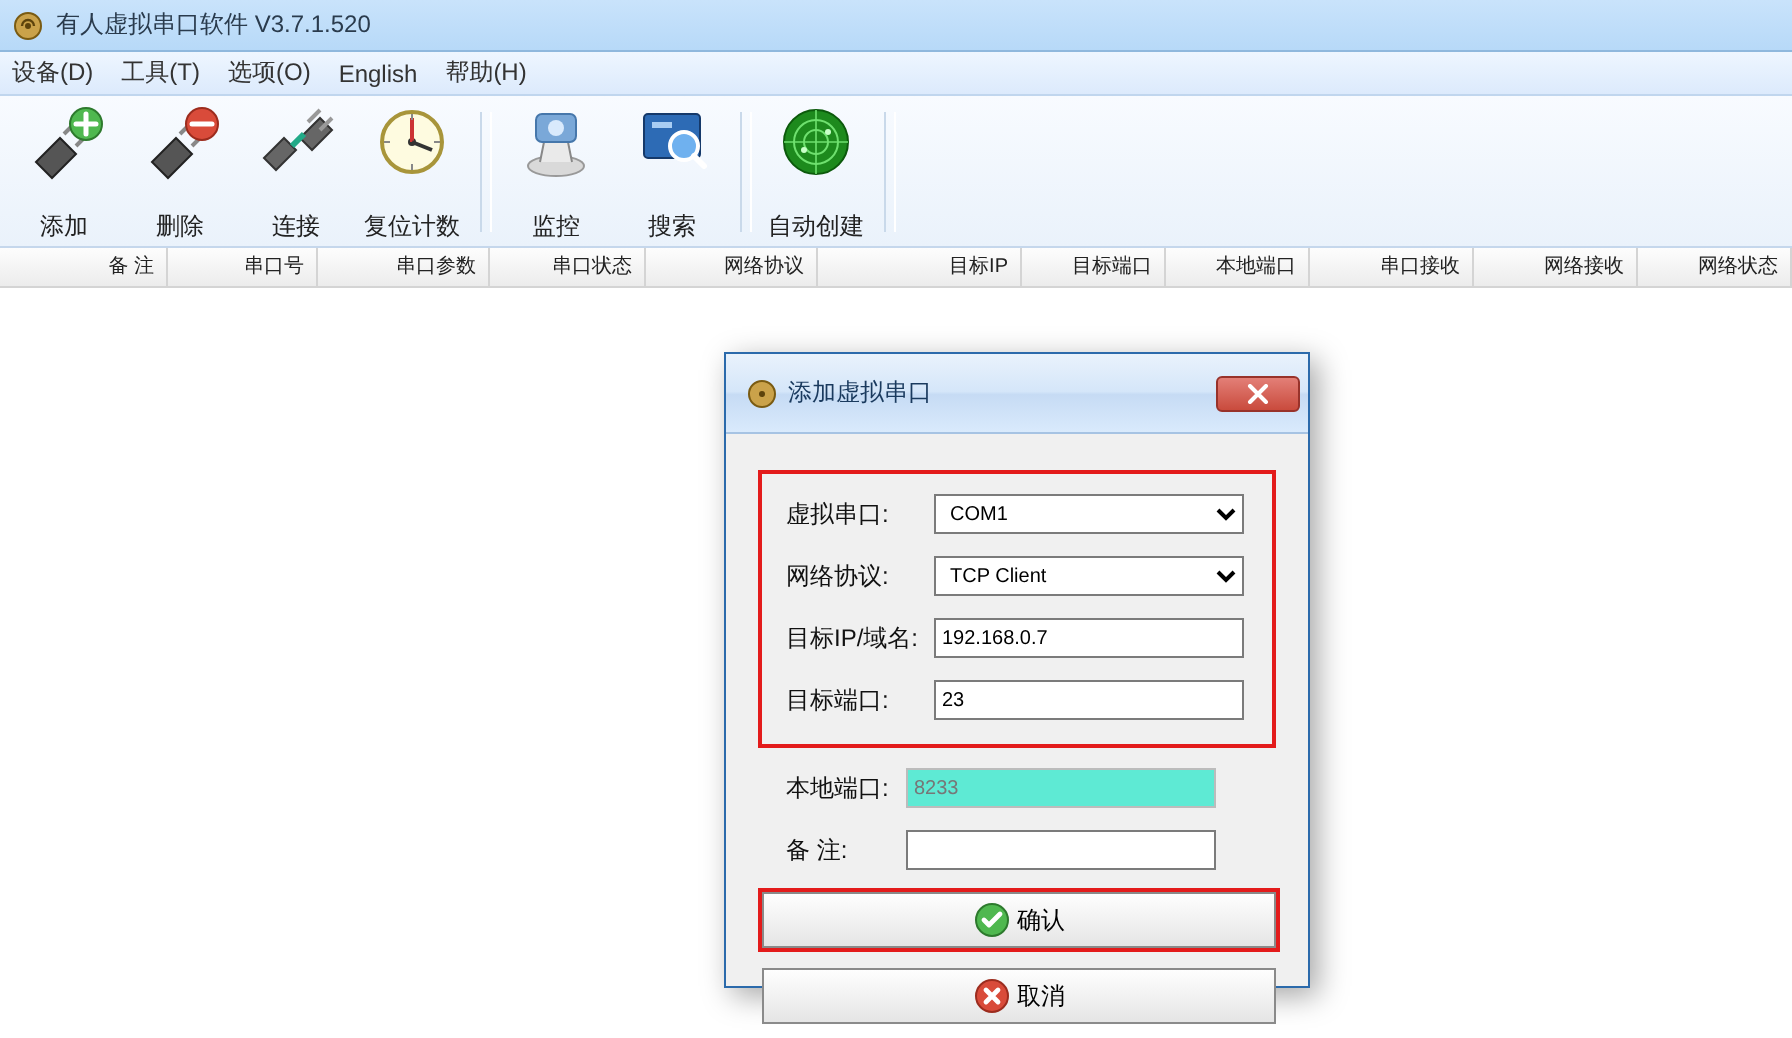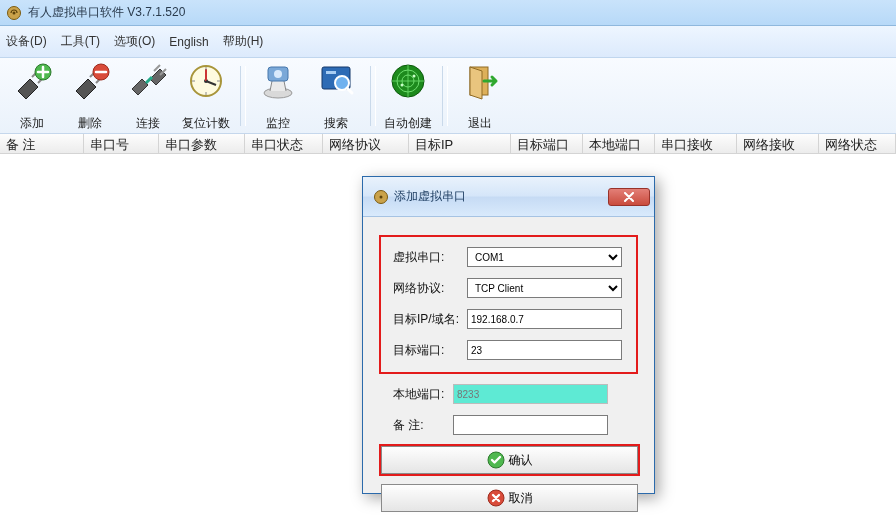--- a/index.html
+++ b/index.html
@@ -4,32 +4,32 @@
 <style>
 * { box-sizing: border-box; margin: 0; padding: 0; font-family: "Microsoft YaHei", "SimSun", Arial, sans-serif; }
 body { width: 896px; height: 519px; overflow: hidden; background: #fff; position: relative; }
 
 
 .titlebar { height: 26px; background: linear-gradient(#c9e3fb, #b7d9f8); display: flex; align-items: center; padding: 0 6px; border-bottom: 1px solid #8fb8dd; }
 .titlebar .app-icon { width: 16px; height: 16px; margin-right: 6px; }
 .titlebar .title-text { font-size: 12px; color: #2a3b4d; }
 
 
-.menubar { height: 32px; background: linear-gradient(#eef6ff, #dceafc); border-bottom: 1px solid #c0d6ee; display: flex; align-items: center; padding: 0 6px; font-size: 12px; color: #333; }
+.menubar { height: 22px; background: linear-gradient(#eef6ff, #dceafc); border-bottom: 1px solid #c0d6ee; display: flex; align-items: center; padding: 0 6px; font-size: 12px; color: #333; }
 .menubar .menu-item { margin-right: 14px; cursor: default; }
 
 
 .toolbar { height: 76px; background: linear-gradient(#f8fbff, #eaf2fb); border-bottom: 1px solid #c5d7ec; display: flex; align-items: flex-start; padding: 4px 4px 0 4px; }
 .toolbar .btn { width: 56px; height: 68px; display: flex; flex-direction: column; align-items: center; justify-content: center; margin-right: 2px; border: 1px solid transparent; cursor: pointer; }
 .toolbar .btn .ico { width: 40px; height: 40px; display: flex; align-items: center; justify-content: center; }
 .toolbar .btn .lbl { font-size: 12px; color: #222; margin-top: 14px; white-space: nowrap; }
 .toolbar .sep { width: 6px; height: 60px; margin: 4px 4px 0 4px; border-left: 1px solid #c9d9ea; border-right: 1px solid #fff; }
 
 
-.list-header { height: 20px; background: linear-gradient(#fdfdfd, #ececec); border-bottom: 1px solid #d4d4d4; display: flex; font-size: 13px; color: #222; }
+.list-header { height: 20px; background: linear-gradient(#fdfdfd, #ececec); border-bottom: 1px solid #d4d4d4; display: flex; font-size: 10px; color: #222; text-align: right; }
 .list-header .col { border-right: 1px solid #d4d4d4; padding: 2px 6px; white-space: nowrap; overflow: hidden; }
 
 
 .list-body { background: #fff; height: 375px; }
 
 
 .dialog { position: absolute; left: 362px; top: 176px; width: 293px; height: 318px; background: #f0f0f0; border: 1px solid #2b6aab; box-shadow: 4px 4px 14px rgba(0,0,0,0.35); }
 .dlg-title { height: 40px; background: linear-gradient(#e9f2fc, #d5e6f9 48%, #c6dbf4 52%, #d9eafc); border-bottom: 1px solid #a6c3e3; display: flex; align-items: center; padding: 0 4px 0 10px; }
 .dlg-title .dlg-icon { width: 16px; height: 16px; margin-right: 5px; }
 .dlg-title .dlg-text { font-size: 12px; color: #1a3a5e; flex: 1; }
@@ -152,30 +152,20 @@
           <circle cx="20" cy="20" r="11" fill="none" stroke="#6fe06f" stroke-width="1"></circle>
           <circle cx="20" cy="20" r="6" fill="none" stroke="#6fe06f" stroke-width="1"></circle>
           <path d="M20 4 v32 M4 20 h32" stroke="#6fe06f" stroke-width="0.8"></path>
           <circle cx="14" cy="24" r="1.5" fill="#c9ffc9"></circle>
           <circle cx="26" cy="15" r="1.5" fill="#c9ffc9"></circle>
         </svg>
     </span>
     <span class="lbl">自动创建</span>
   </div>
   <div class="sep"></div>
-  <div class="btn">
-    <span class="ico">
-      <svg width="40" height="40" viewBox="0 0 40 40">
-          <rect x="10" y="6" width="18" height="28" fill="#ddb05a" stroke="#8f6a24"></rect>
-          <path d="M10 6 L22 10 L22 38 L10 34 Z" fill="#e9c57e" stroke="#8f6a24"></path>
-          <path d="M24 20 h12 M32 16 l4 4 -4 4" fill="none" stroke="#2fa82f" stroke-width="3" stroke-linecap="round" stroke-linejoin="round"></path>
-        </svg>
-    </span>
-    <span class="lbl">退出</span>
-  </div>
 </div>
 
 <div class="list-header">
   <div class="col" style="width:84px">备 注</div>
   <div class="col" style="width:75px">串口号</div>
   <div class="col" style="width:86px">串口参数</div>
   <div class="col" style="width:78px">串口状态</div>
   <div class="col" style="width:86px">网络协议</div>
   <div class="col" style="width:102px">目标IP</div>
   <div class="col" style="width:72px">目标端口</div>

